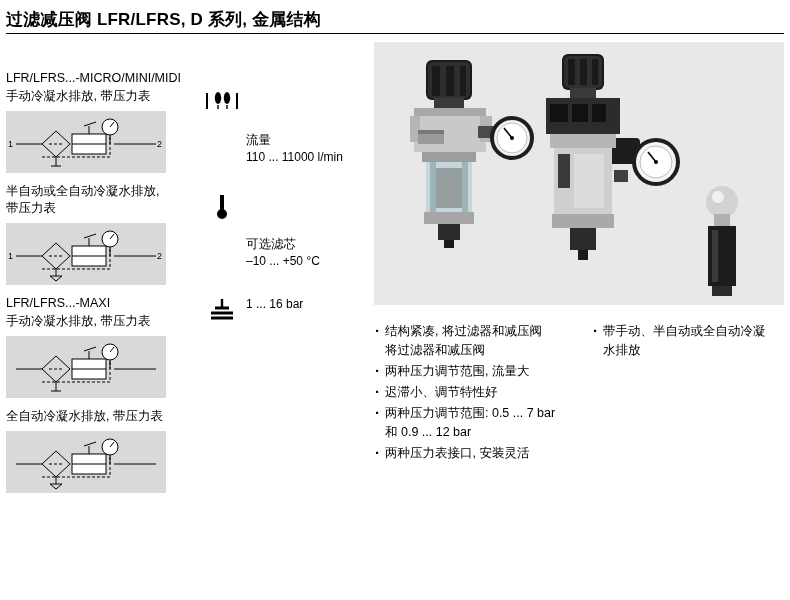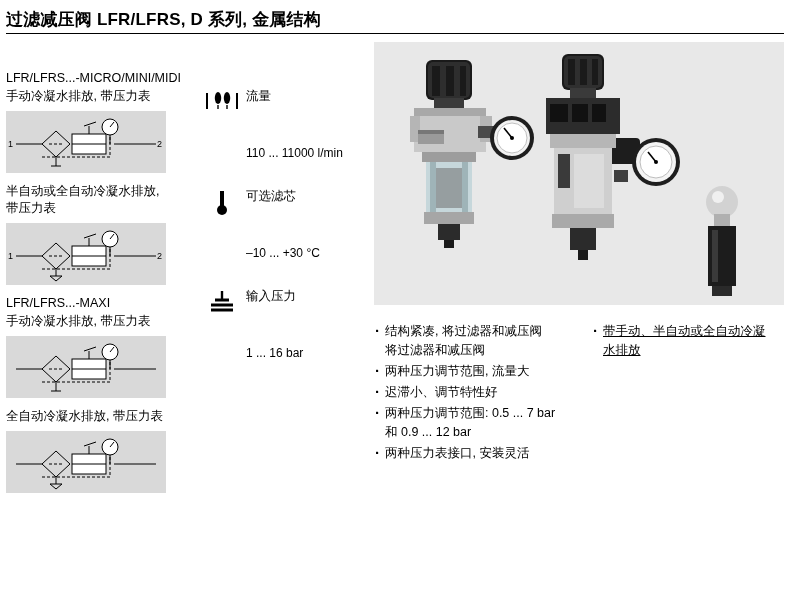--- a/index.html
+++ b/index.html
@@ -69,45 +69,45 @@
     flex: 0 0 48px;
     display: flex;
     justify-content: center;
     align-items: flex-start;
     padding-top: 2px;
   }
   .spec-txt { flex: 1; }
   .spec-label {
     font-size: 12.5px;
     line-height: 17px;
+    margin-top: 44px;
   }
   .spec-val {
     font-size: 12px;
     line-height: 17px;
-    margin-top: 40px;
   }
 
   
   .photo-panel {
     position: absolute;
     left: 374px; top: 42px;
     width: 410px; height: 263px;
     background: #e8e8e8;
     overflow: hidden;
   }
 
   
   .bullets {
     position: absolute;
     top: 322px;
     font-size: 12.5px;
     line-height: 19px;
   }
   .bullets.col1 { left: 374px; width: 215px; }
-  .bullets.col2 { left: 592px; width: 195px; text-decoration: underline; }
+  .bullets.col2 { left: 592px; width: 195px; }
   .bullet {
     position: relative;
     padding-left: 11px;
     margin-bottom: 2px;
   }
   .bullet::before {
     content: "\00B7";
     position: absolute;
     left: 1px; top: -1px;
     font-size: 15px;
@@ -261,35 +261,34 @@
 
     <div class="spec-row">
       <div class="spec-ico">
         <svg width="40" height="26" viewBox="0 0 40 26">
           <rect x="18" y="1" width="4" height="15" fill="#000"></rect>
           <circle cx="20" cy="20" r="5" fill="#000"></circle>
         </svg>
       </div>
       <div class="spec-txt">
         <div class="spec-label">可选滤芯</div>
-        <div class="spec-val">–10 ... +30 °C</div>
+        <div class="spec-val">–10 ... +50 °C</div>
       </div>
     </div>
 
     <div class="spec-row">
       <div class="spec-ico">
         <svg width="40" height="24" viewBox="0 0 40 24">
           <path d="M20 1 V9" stroke="#000" stroke-width="2.4"></path>
           <path d="M13 10 H27" stroke="#000" stroke-width="3"></path>
           <path d="M9 15 H31" stroke="#000" stroke-width="3"></path>
           <path d="M9 20 H31" stroke="#000" stroke-width="3"></path>
         </svg>
       </div>
       <div class="spec-txt">
-        <div class="spec-label">输入压力</div>
         <div class="spec-val">1 ... 16 bar</div>
       </div>
     </div>
   </div>
 
   <div class="photo-panel">
     <svg width="410" height="263" viewBox="0 0 410 263">
       <rect x="0" y="0" width="410" height="263" fill="#e8e8e8"></rect>
 
       <g>

